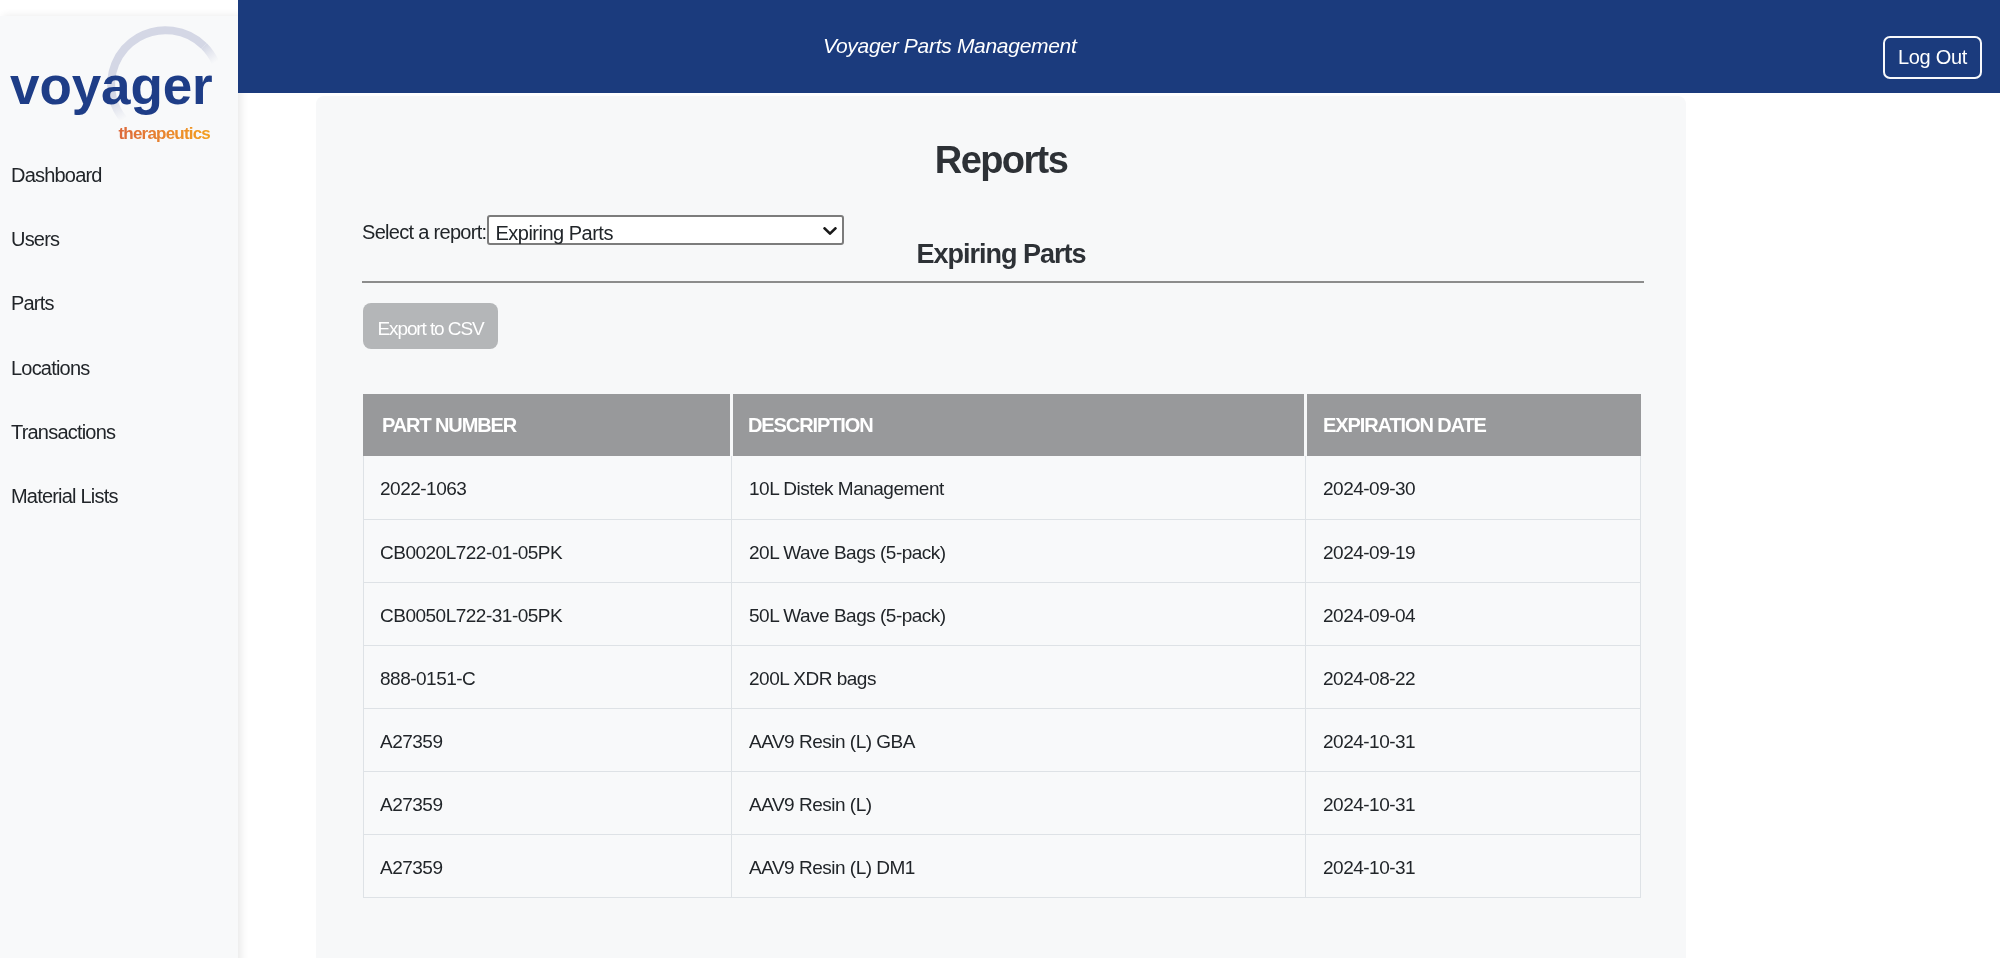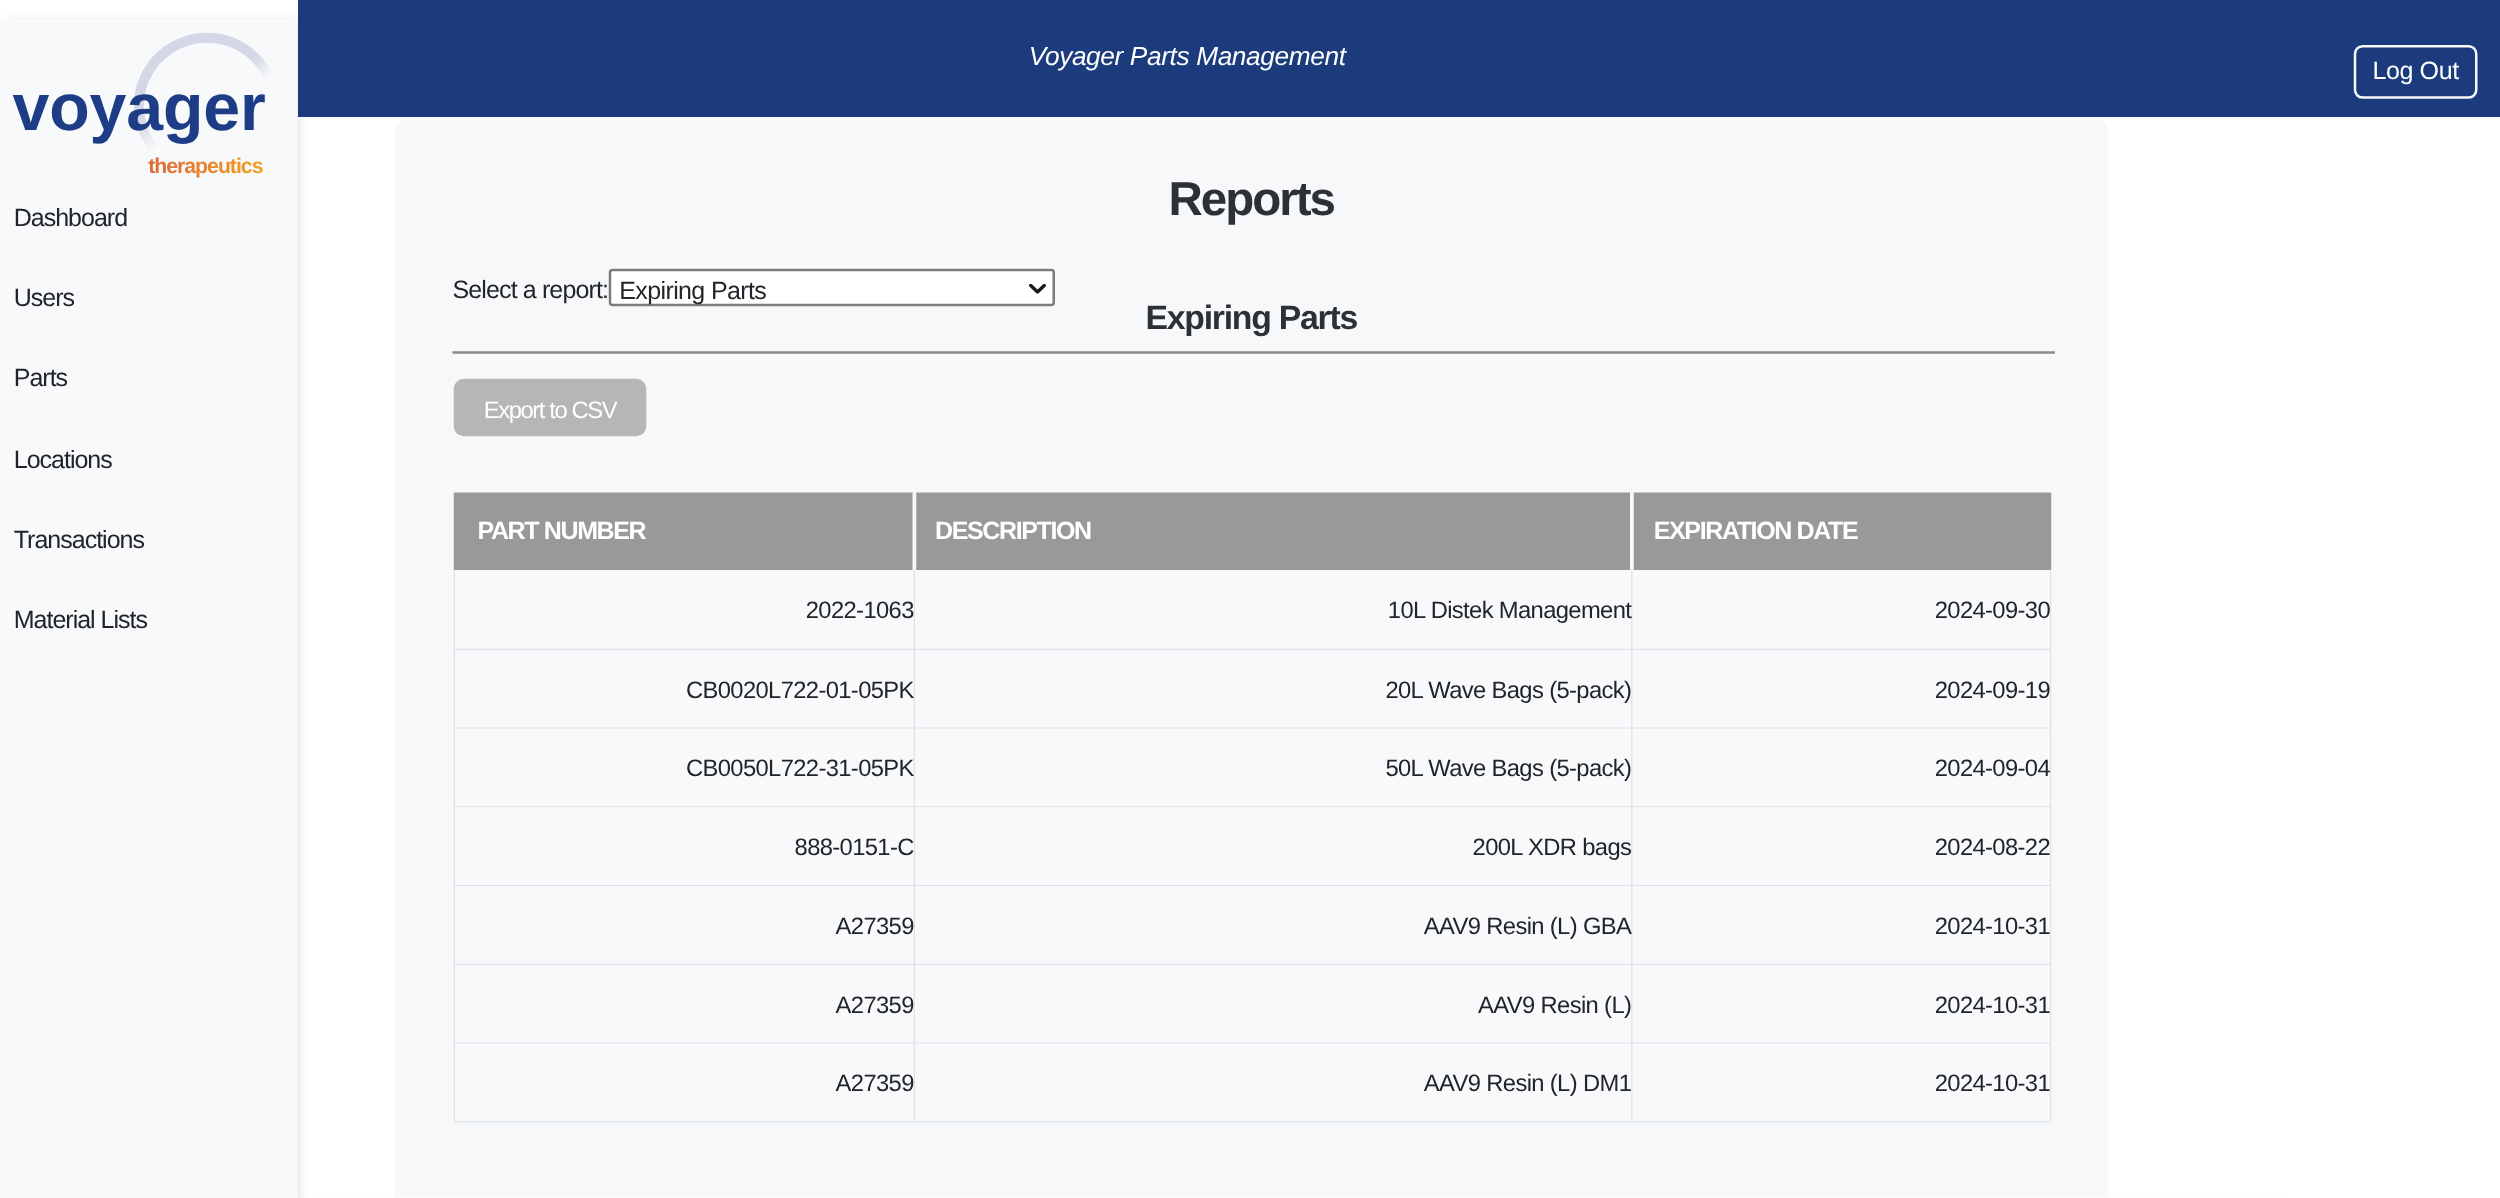--- a/index.html
+++ b/index.html
@@ -33,36 +33,36 @@
   .selrow label { font-size:20px; letter-spacing:-0.7px; position:relative; top:3px; }
   .sel { position:relative; width:357px; height:30px; margin-left:1px;
     border:2px solid #7c7c7c; border-radius:3px; background:#fff;
     font-size:20px; letter-spacing:-0.5px; line-height:32px; padding-left:6px; }
   .sel svg { position:absolute; right:5px; top:10px; }
 
   .h-expiring { position:absolute; left:0; top:145px; width:100%; text-align:center;
     font-size:27px; line-height:27px; font-weight:bold; letter-spacing:-1px; color:#2d3136; }
   .rule { position:absolute; left:46px; top:185px; width:1282px; height:2px; background:#8c8c8c; }
 
-  .btn-export { position:absolute; left:47px; top:207px; width:154px; height:46px;
+  .btn-export { position:absolute; left:47px; top:207px; width:135px; height:46px;
     border-radius:8px; background:#b4b6b8; color:#fff; font-size:19px; letter-spacing:-1.1px;
     padding-top:6px; display:flex; align-items:center; justify-content:center; }
 
   .tbl { position:absolute; left:47px; top:298px; width:1278px; }
   .thead { display:flex; height:62px; }
   .thead .th2 { margin-left:3px; padding-left:15px; }
   .th { background:#98999b; color:#fff; font-weight:bold; font-size:20px;
     letter-spacing:-1.1px; line-height:62px; padding-left:19px; }
   .c1 { width:367px; } .c2 { width:571px; } .c3 { width:334px; }
   .thead .c3 { padding-left:16px; }
   .tbody { border-left:1px solid #dee2e6; border-right:1px solid #dee2e6; }
   .tr { display:flex; height:63px; background:#f8f9fa; border-bottom:1px solid #dee2e6; }
   .tr:first-child { height:64px; }
   .td { font-size:19px; letter-spacing:-0.5px; line-height:65px; padding-left:16px;
-    color:#212529;text-align:right; }
+    color:#212529; }
   .tr .c1 { width:368px; border-right:1px solid #dee2e6; }
   .tr .c2 { width:574px; border-right:1px solid #dee2e6; padding-left:17px; }
   .tr .c3 { width:334px; padding-left:17px; }
 </style>
 </head>
 <body>
 
 <div class="main">
   <div class="card">
     <div class="h-reports">Reports</div>

